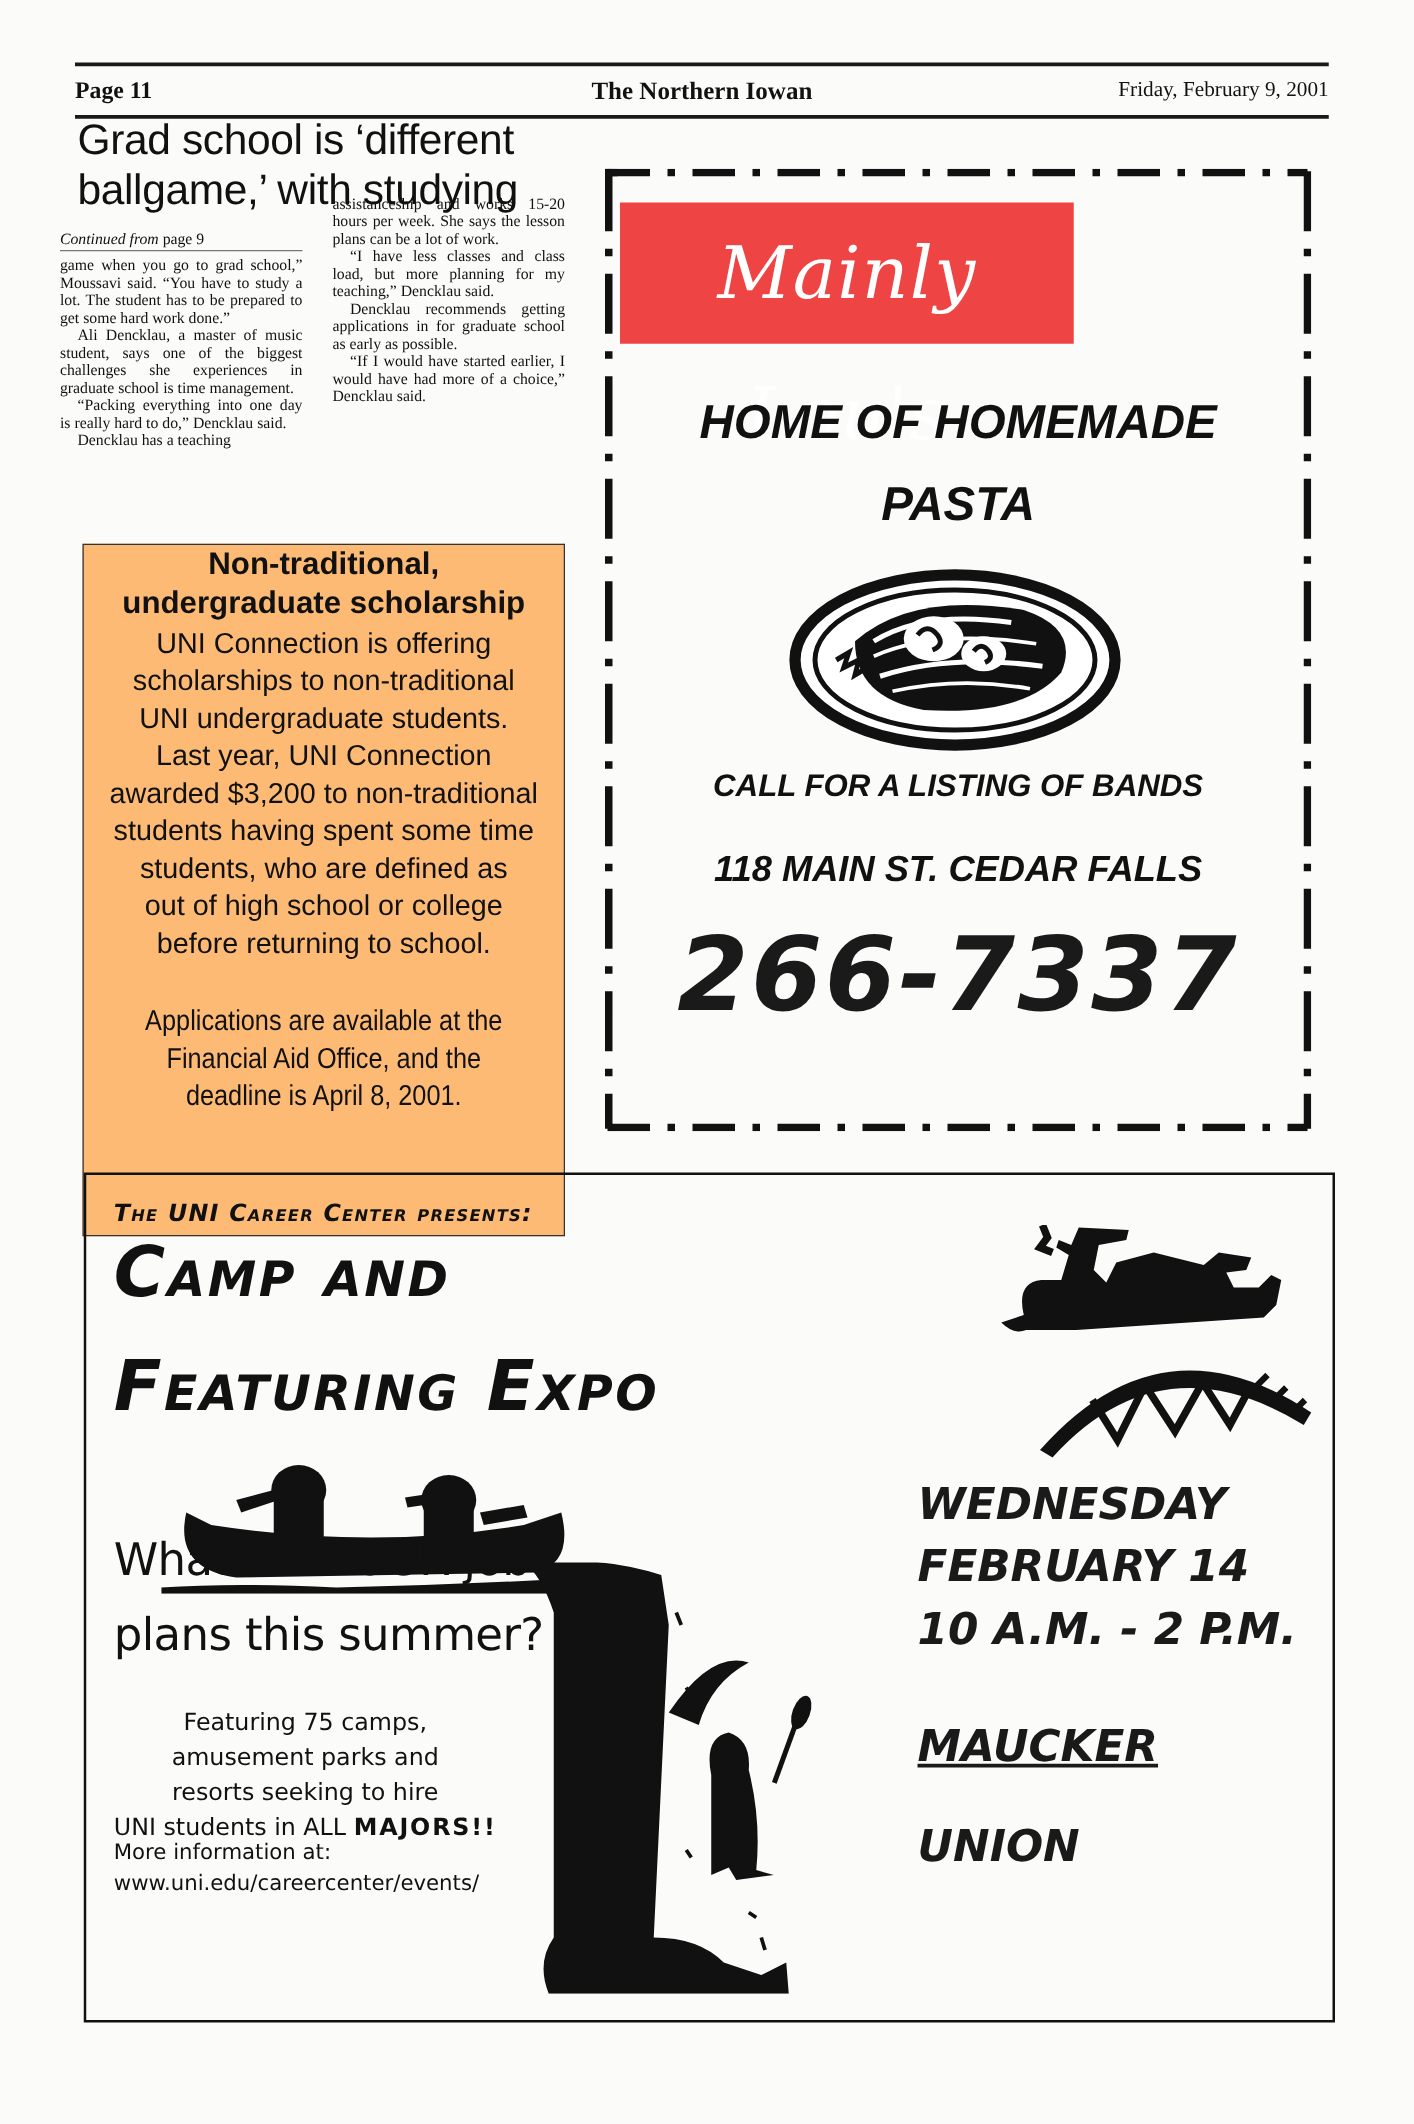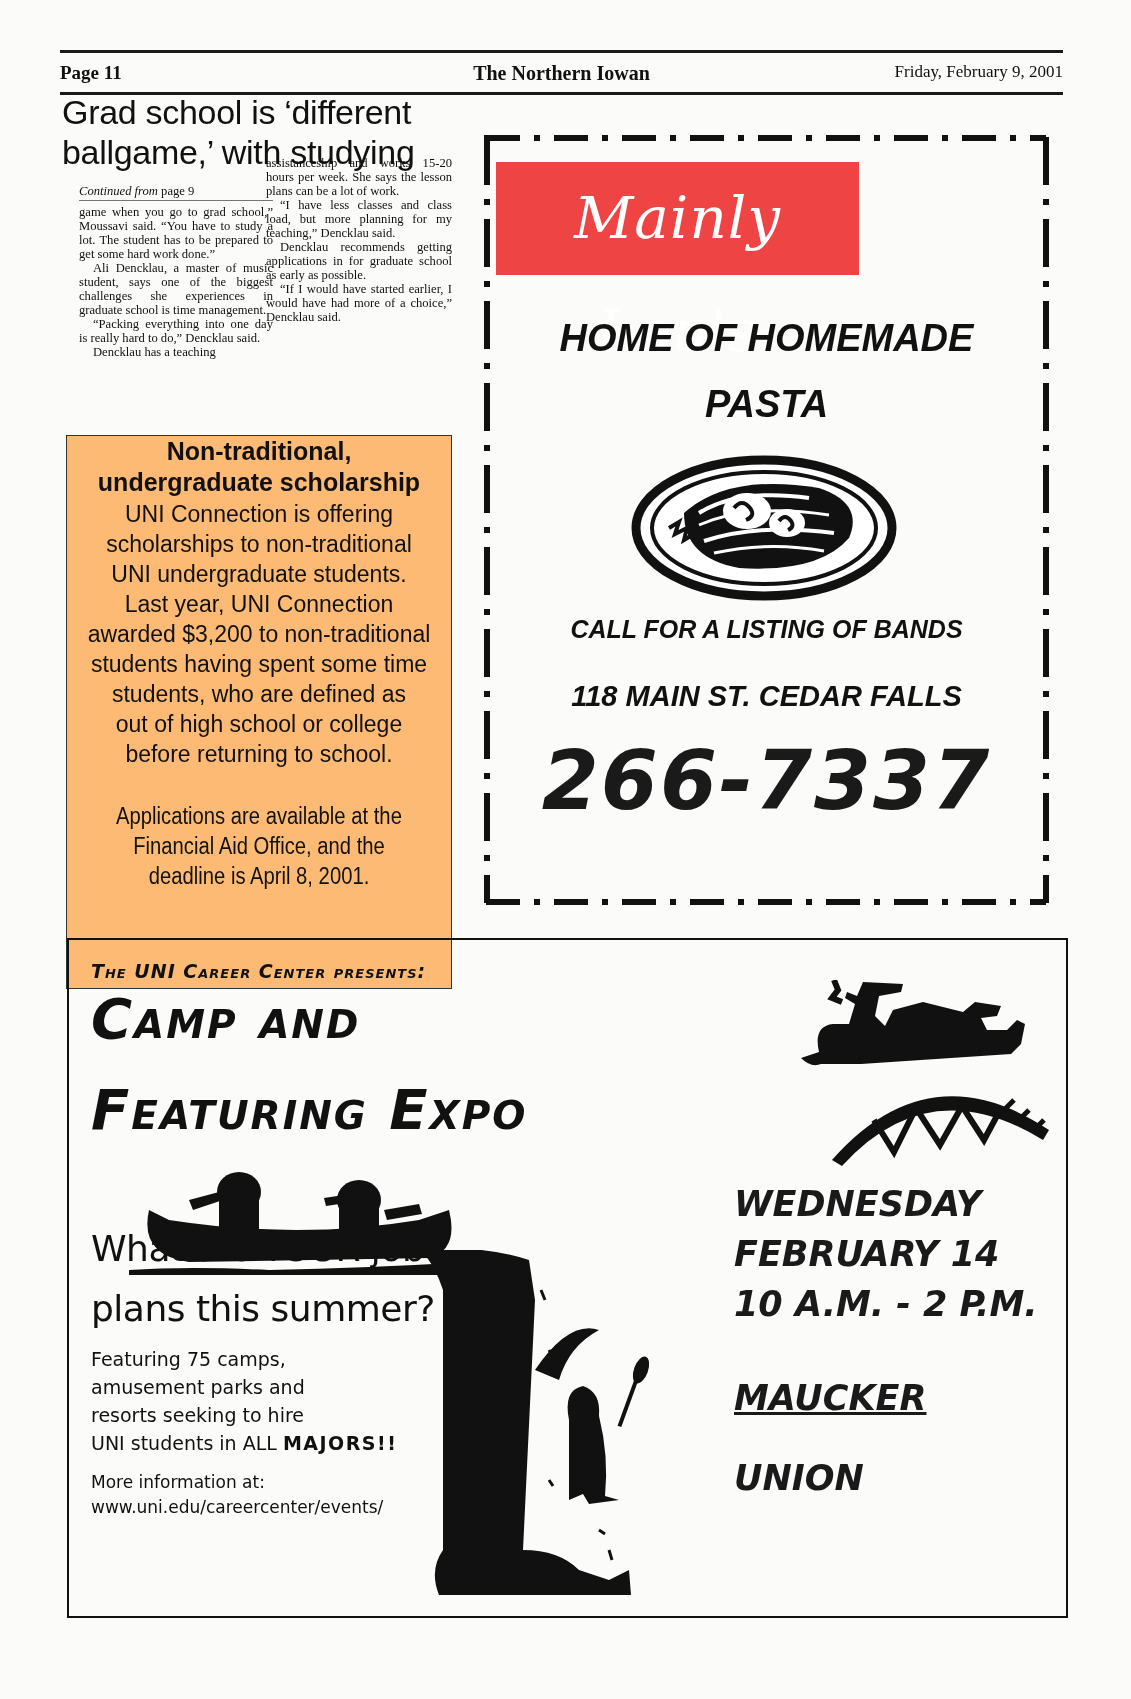--- a/index.html
+++ b/index.html
@@ -95,21 +95,21 @@
 <div class="rule" style="left:60px; top:50px; width:1003px; height:3px;"></div>
 <div class="mast">
   <span class="pg">Page 11</span>
   <span class="paper">The Northern Iowan</span>
   <span class="date">Friday, February 9, 2001</span>
 </div>
 <div class="rule" style="left:60px; top:92px; width:1003px; height:3px;"></div>
 
 <div class="headline">Grad school is ‘different ballgame,’ with studying</div>
 
-<div class="col" style="left:79px; top:184px; width:194px;">
+<div class="col" style="left:48px; top:184px; width:194px;">
   <p class="cont-from">
     <span>Continued from</span>
     <b>page 9</b>
   </p>
   <p>game when you go to grad school,” Moussavi said. “You have to study a lot. The student has to be prepared to get some hard work done.”</p>
   <p class="ind">Ali Dencklau, a master of music student, says one of the biggest challenges she experiences in graduate school is time management.</p>
   <p class="ind">“Packing everything into one day is really hard to do,” Dencklau said.</p>
   <p class="ind">Dencklau has a teaching</p>
 </div>
 
@@ -217,21 +217,21 @@
       <path d="M150 170 q-6 -30 14 -34 q18 6 16 30 q10 40 6 80 l14 4 l-30 4 l-6 -10 l-14 6 Z"></path>
       <ellipse cx="222" cy="120" rx="7" ry="14" transform="rotate(20 222 120)"></ellipse>
       <rect x="208" y="128" width="4" height="50" transform="rotate(20 210 150)"></rect>
       <path d="M122 40 l4 10 M130 100 l5 8 M180 280 l6 4 M190 300 l3 10 M130 230 l4 6" stroke="#111" stroke-width="3"></path>
     </g>
   </svg>
 
   <div class="q" style="top:280px;">What are YOUR job</div>
   <div class="q" style="top:340px;">plans this summer?</div>
 
-  <div class="feat" style="top:405px;">
+  <div class="feat" style="top:424px;text-align:center;">
     <div>Featuring 75 camps,</div>
     <div>amusement parks and</div>
     <div>resorts seeking to hire</div>
     <div>
       <span>UNI students in ALL </span><b style="letter-spacing:1.5px;">MAJORS!!</b>
     </div>
   </div>
   <div class="more" style="top:530px;">
     <div>More information at:</div>
     <div>www.uni.edu/careercenter/events/</div>

